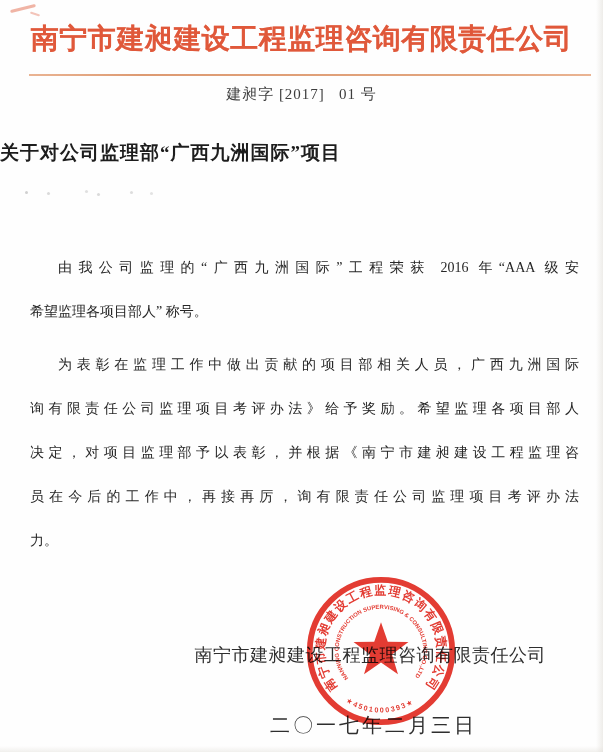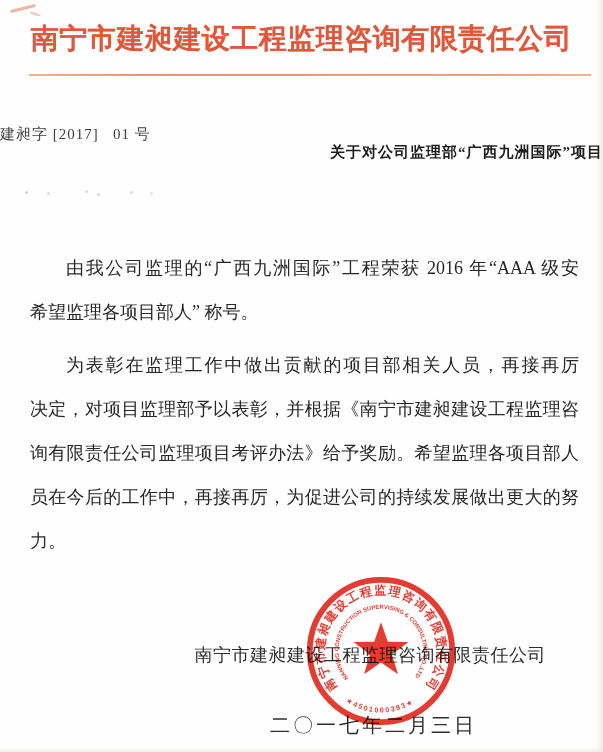--- a/index.html
+++ b/index.html
@@ -36,30 +36,30 @@
     font-size:28px;font-weight:bold;letter-spacing:.5px;
     color:#e0583a;
     text-shadow:0 0 .6px rgba(224,88,58,.6);
     white-space:nowrap;
   }
   .rule{
     position:absolute;top:74px;left:29px;right:12px;height:2px;
     background:linear-gradient(to right,#eab493,#dd9a72 20%,#e2a57e 80%,#eab493);
   }
   .doc-number{
-    position:absolute;top:85px;left:0;right:0;
-    font-size:15px;color:#3d3d3d;letter-spacing:1px;white-space:pre;margin-top:40px;
+    position:absolute;top:85px;left:0;right:0;text-align:center;
+    font-size:15px;color:#3d3d3d;letter-spacing:1px;white-space:pre;
   }
   .doc-title{
-    position:absolute;top:134px;left:0;right:0;text-align:right;
-    font-size:15px;font-weight:bold;color:#1d1d1d;line-height:37px;letter-spacing:1px;padding-left:38px;
+    position:absolute;top:134px;left:0;right:0;text-align:left;
+    font-size:19px;font-weight:bold;color:#1d1d1d;line-height:37px;letter-spacing:1px;
   }
   .body-text{
     position:absolute;left:30px;width:549px;
-    font-size:18px;color:#272727;line-height:44px;
+    font-size:14px;color:#272727;line-height:44px;
   }
   .para .line{
     text-align:justify;text-align-last:justify;
     white-space:nowrap;height:44px;
   }
   .para .line:first-child{text-indent:2em;}
   .para .line:last-child{text-align-last:left;}
   #para1{top:246px;}
   #para2{top:343px;}
   .signature{
@@ -94,24 +94,24 @@
   <div class="doc-title">
     <div>关于对公司监理部“广西九洲国际”项目</div>
   </div>
 
   <div id="para1" class="body-text para">
       <div class="line">由我公司监理的“广西九洲国际”工程荣获 2016 年“AAA 级安</div>
       <div class="line">希望监理各项目部人” 称号。</div>
     </div>
 
   <div id="para2" class="body-text para">
-      <div class="line">为表彰在监理工作中做出贡献的项目部相关人员，再接再厉</div>
+      <div class="line">为表彰在监理工作中做出贡献的项目部相关人员，广西九洲国际</div>
+      <div class="line">询有限责任公司监理项目考评办法》给予奖励。希望监理各项目部人</div>
       <div class="line">决定，对项目监理部予以表彰，并根据《南宁市建昶建设工程监理咨</div>
-      <div class="line">询有限责任公司监理项目考评办法》给予奖励。希望监理各项目部人</div>
-      <div class="line">员在今后的工作中，再接再厉，为促进公司的持续发展做出更大的努</div>
+      <div class="line">员在今后的工作中，再接再厉，询有限责任公司监理项目考评办法</div>
       <div class="line">力。</div>
     </div>
 
   <div class="signature">南宁市建昶建设工程监理咨询有限责任公司</div>
 
   <div class="date">二〇一七年二月三日</div>
 
   <svg class="seal" viewBox="0 0 160 160" xmlns="http://www.w3.org/2000/svg">
     <defs>
       <path id="arcChinese" d="M 34.8,117.9 A 59,59 0 1 1 125.2,117.9" fill="none"></path>

